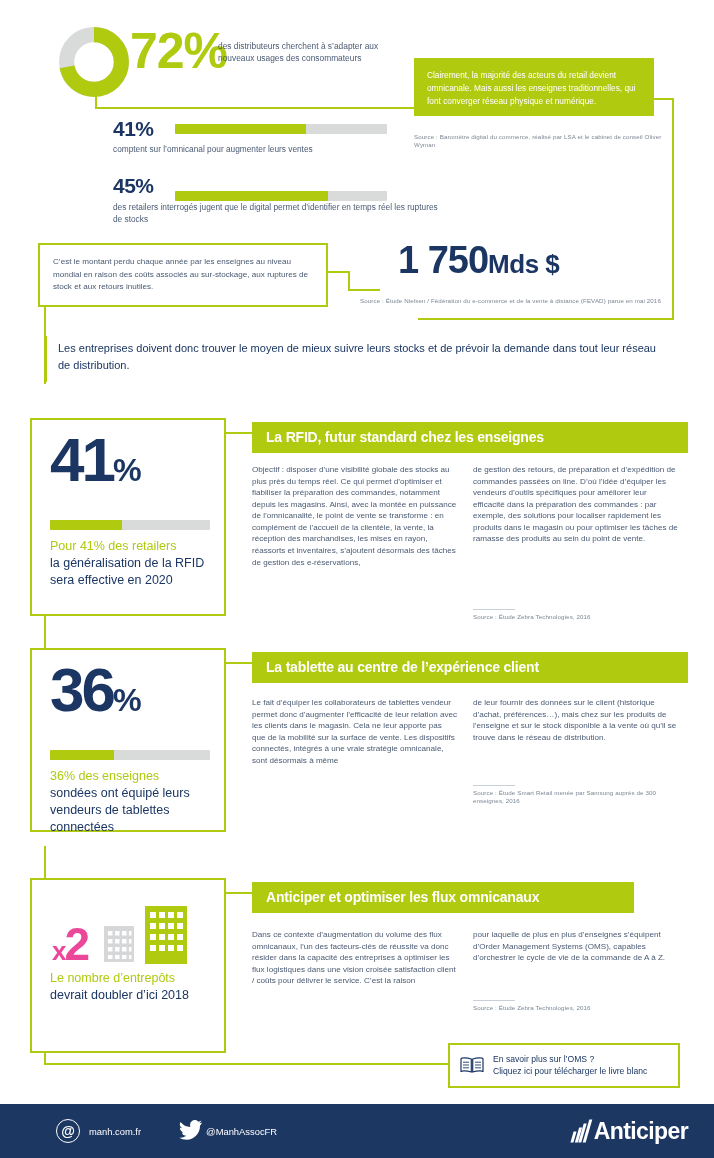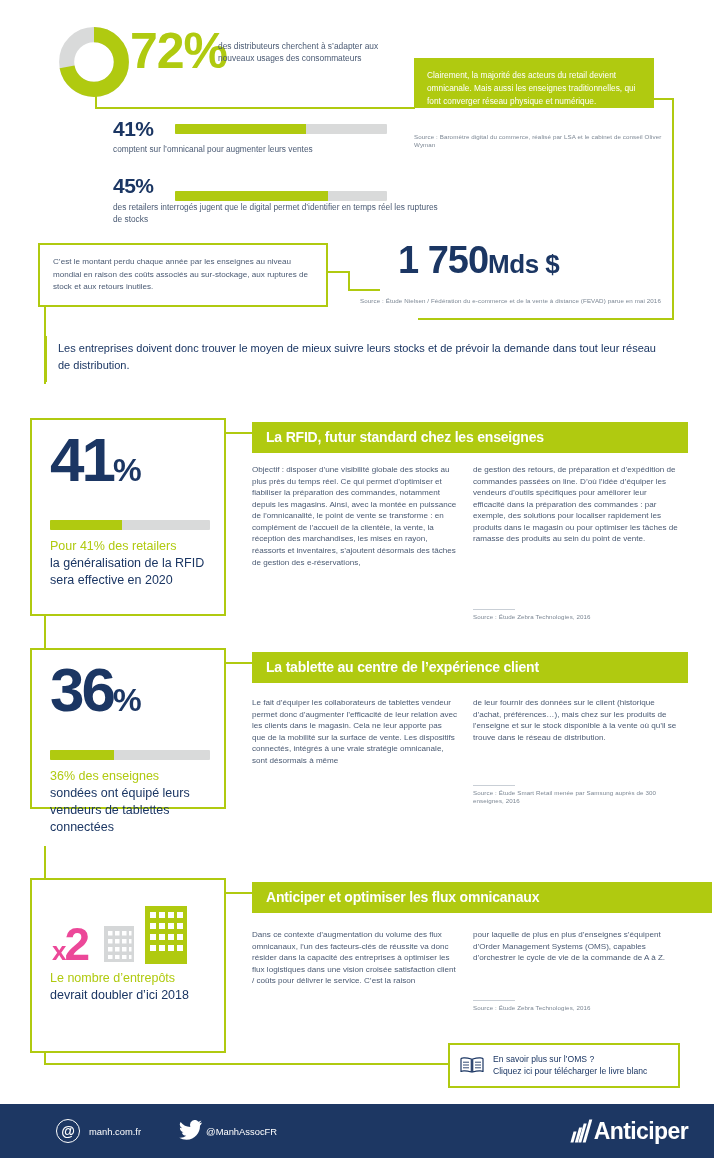--- a/index.html
+++ b/index.html
@@ -20,21 +20,21 @@
 
   
   #donut{left:58px;top:26px;width:72px;height:72px;}
   #pct72{left:130px;top:26px;font-size:50px;font-weight:bold;color:#b0ca10;letter-spacing:-1px;line-height:1;}
   #t72{left:218px;top:40px;width:170px;font-size:8.4px;line-height:1.45;color:#4a5a73;}
 
   
   .ln{position:absolute;background:#b0ca10;}
 
   
-  #callout1{left:414px;top:58px;width:240px;background:#b0ca10;padding:11px 13px 0 13px;box-sizing:border-box;}
+  #callout1{left:414px;top:58px;width:240px;background:#b0ca10;padding:11px 13px 8px 13px;box-sizing:border-box;}
   #callout1 p{margin:0;font-size:8.3px;line-height:1.55;color:#ffffff;font-weight:500;}
   #src1{left:414px;top:133px;width:262px;}
 
   
   .statnum{font-size:21px;font-weight:bold;color:#1b3663;letter-spacing:-.5px;line-height:1;}
   #n41{left:113px;top:118px;}
   #b41{left:175px;top:124px;width:212px;}
   #c41{left:113px;top:144px;width:330px;font-size:8.3px;color:#4a5a73;line-height:1.4;}
   #n45{left:113px;top:175px;}
   #b45{left:175px;top:181px;width:212px;}
@@ -65,30 +65,30 @@
 
   
   #card1{left:30px;top:418px;width:196px;height:198px;}
   #card1 .bignum{font-size:62px;}
   #t1{left:252px;top:422px;width:436px;}
   #c1a{left:252px;top:464px;}
   #c1b{left:473px;top:464px;}
   #src1b{left:473px;top:604px;width:210px;}
 
   
-  #card2{left:30px;top:648px;width:196px;height:161px;}
+  #card2{left:30px;top:648px;width:196px;height:184px;}
   #card2 .bignum{font-size:62px;}
   #t2{left:252px;top:652px;width:436px;}
   #c2a{left:252px;top:697px;}
   #c2b{left:473px;top:697px;}
   #src2b{left:473px;top:780px;width:215px;}
 
   
   #card3{left:30px;top:878px;width:196px;height:175px;}
-  #t3{left:252px;top:882px;width:460px;}
+  #t3{left:252px;top:882px;width:382px;}
   #c3a{left:252px;top:929px;}
   #c3b{left:473px;top:929px;}
   #src3b{left:473px;top:995px;width:210px;}
 
   
   #x2row{position:absolute;left:20px;top:22px;display:flex;align-items:flex-end;}
   #x2txt{font-size:46px;font-weight:bold;color:#ec4899;letter-spacing:-2px;line-height:.85;}
   #x2txt .x{font-size:26px;}
   .bldg{display:inline-block;}
 

